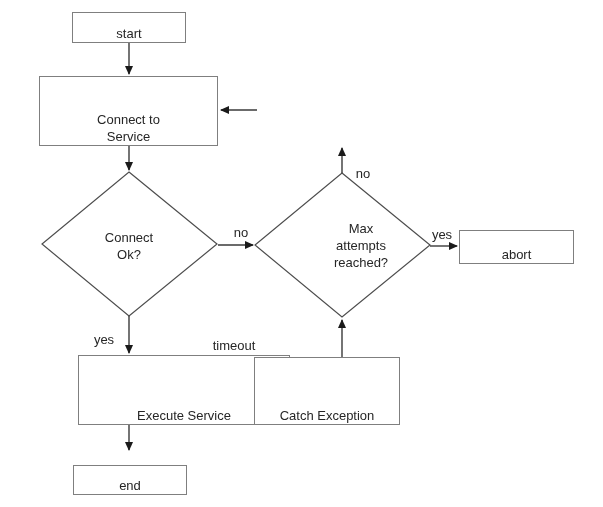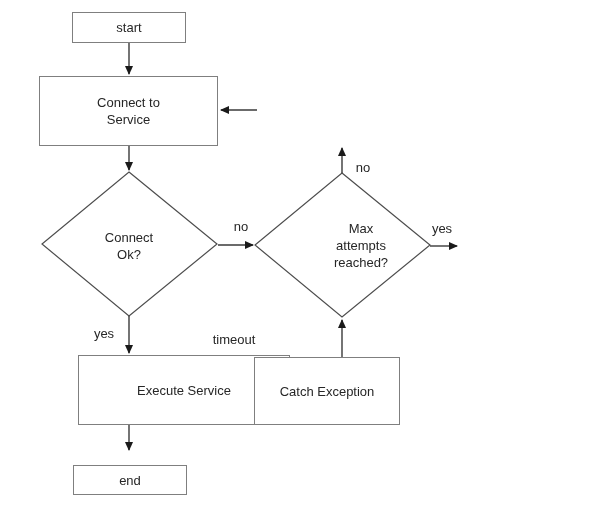--- a/index.html
+++ b/index.html
@@ -22,41 +22,42 @@
     left: 0;
     top: 0;
     width: 603px;
     height: 507px;
   }
   .box {
     position: absolute;
     border: 1px solid #7f7f7f;
     background: #ffffff;
     display: flex;
-    align-items: center;
+    align-items: flex-end;
     justify-content: center;
     text-align: center;
     line-height: 17px;
     box-sizing: border-box;
   }
   .box .wrap80 { width: 86px; display: inline-block; }
   .dlabel {
     position: absolute;
     text-align: center;
     line-height: 17px;
     transform: translate(-50%, -50%);
   }
   .dlabel .wrap64 { width: 64px; display: inline-block; }
   .dlabel .wrap60 { width: 60px; display: inline-block; }
   .elabel {
     position: absolute;
     transform: translate(-50%, -50%);
     white-space: nowrap;
     background: #ffffff;
     padding: 0 2px;
+    margin-top: 6px;
   }
   svg .edge { stroke: #3a3a3a; stroke-width: 1.4; fill: none; }
   svg .shape { stroke: #4d4d4d; stroke-width: 1.2; fill: #ffffff; }
 </style>
 </head>
 <body>
 
 <div class="canvas">
 
   <svg class="layer" viewBox="0 0 603 507">
@@ -83,20 +84,23 @@
 
   <div class="box" style="left:72px; top:12px; width:114px; height:31px;">
     <span>start</span>
   </div>
 
   <div class="box" style="left:39px; top:76px; width:179px; height:70px;">
     <span class="wrap80">Connect to Service</span>
   </div>
 
 
+  <div class="box" style="left:459px; top:230px; width:115px; height:34px;">
+    <span>abort</span>
+  </div>
 
   <div class="box" style="left:40px; top:355px; width:212px; height:70px;margin-left:38px;">
     <span>Execute Service</span>
   </div>
 
   <div class="box" style="left:254px; top:357px; width:146px; height:68px;">
     <span>Catch Exception</span>
   </div>
 
   <div class="box" style="left:73px; top:465px; width:114px; height:30px;">

